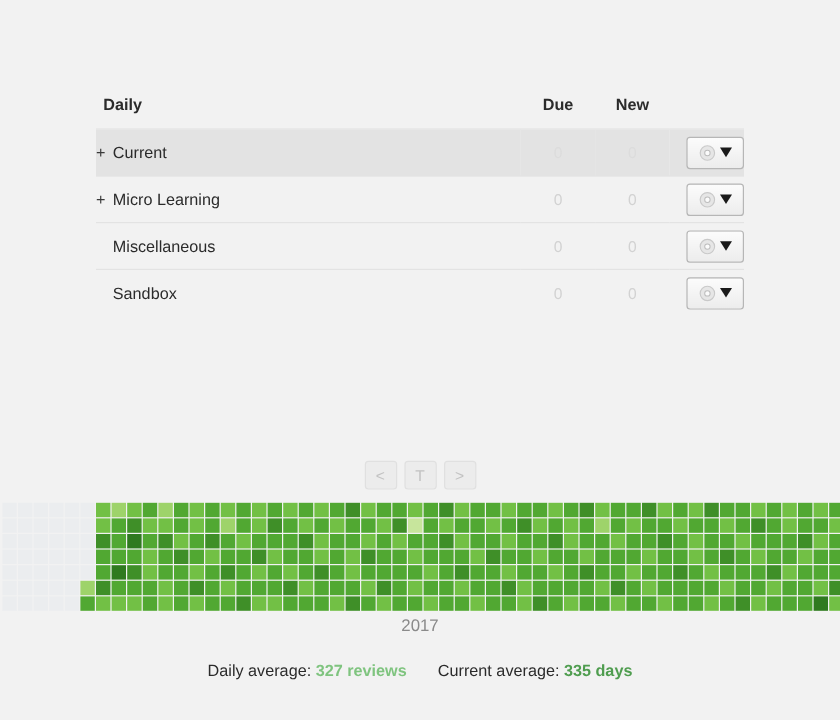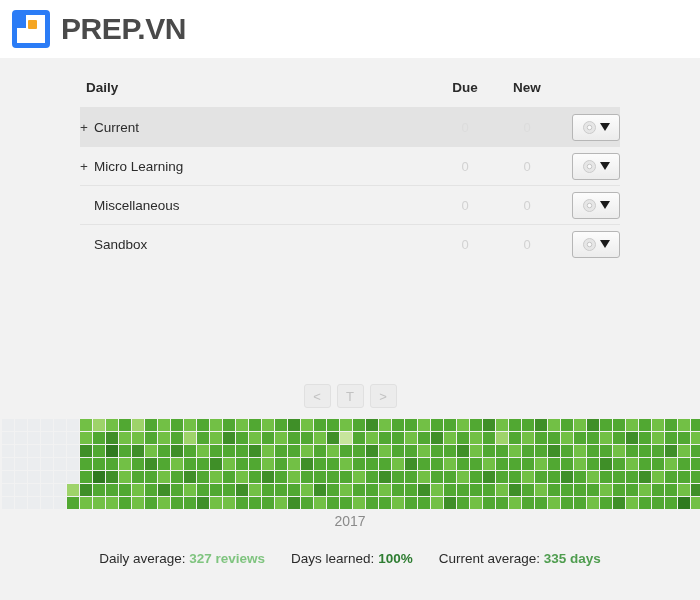--- a/index.html
+++ b/index.html
@@ -179,28 +179,20 @@
     color: #2b2b2b;
     white-space: nowrap;
   }
   .footer .val { font-weight: bold; }
 </style>
 </head>
 <body>
 
 <div id="app">
 
-  <div class="brandbar">
-    <div class="logo-mark">
-      <div class="outer"></div>
-      <div class="notch"></div>
-      <div class="dot"></div>
-    </div>
-    <div class="logo-text">PREP.VN</div>
-  </div>
 
   <div class="deck-wrap">
     <table class="deck-table">
       <thead>
         <tr>
           <th>Daily</th>
           <th class="num">Due</th>
           <th class="num">New</th>
           <th class="gear-col"></th>
         </tr>
@@ -656,22 +648,18 @@
       </div>
   </div>
   <div class="year">2017</div>
 
   <div class="footer">
     <span>
       <span>Daily average:</span>
       <span class="val" id="v-daily" style="color: rgb(127, 196, 127);">327 reviews</span>
     </span>
     <span>
-      <span>Days learned:</span>
-      <span class="val" id="v-learned" style="color: rgb(46, 125, 50);">100%</span>
-    </span>
-    <span>
       <span>Current average:</span>
       <span class="val" id="v-current" style="color: rgb(79, 157, 79);">335 days</span>
     </span>
   </div>
 
 </div>
 
 </body></html>

